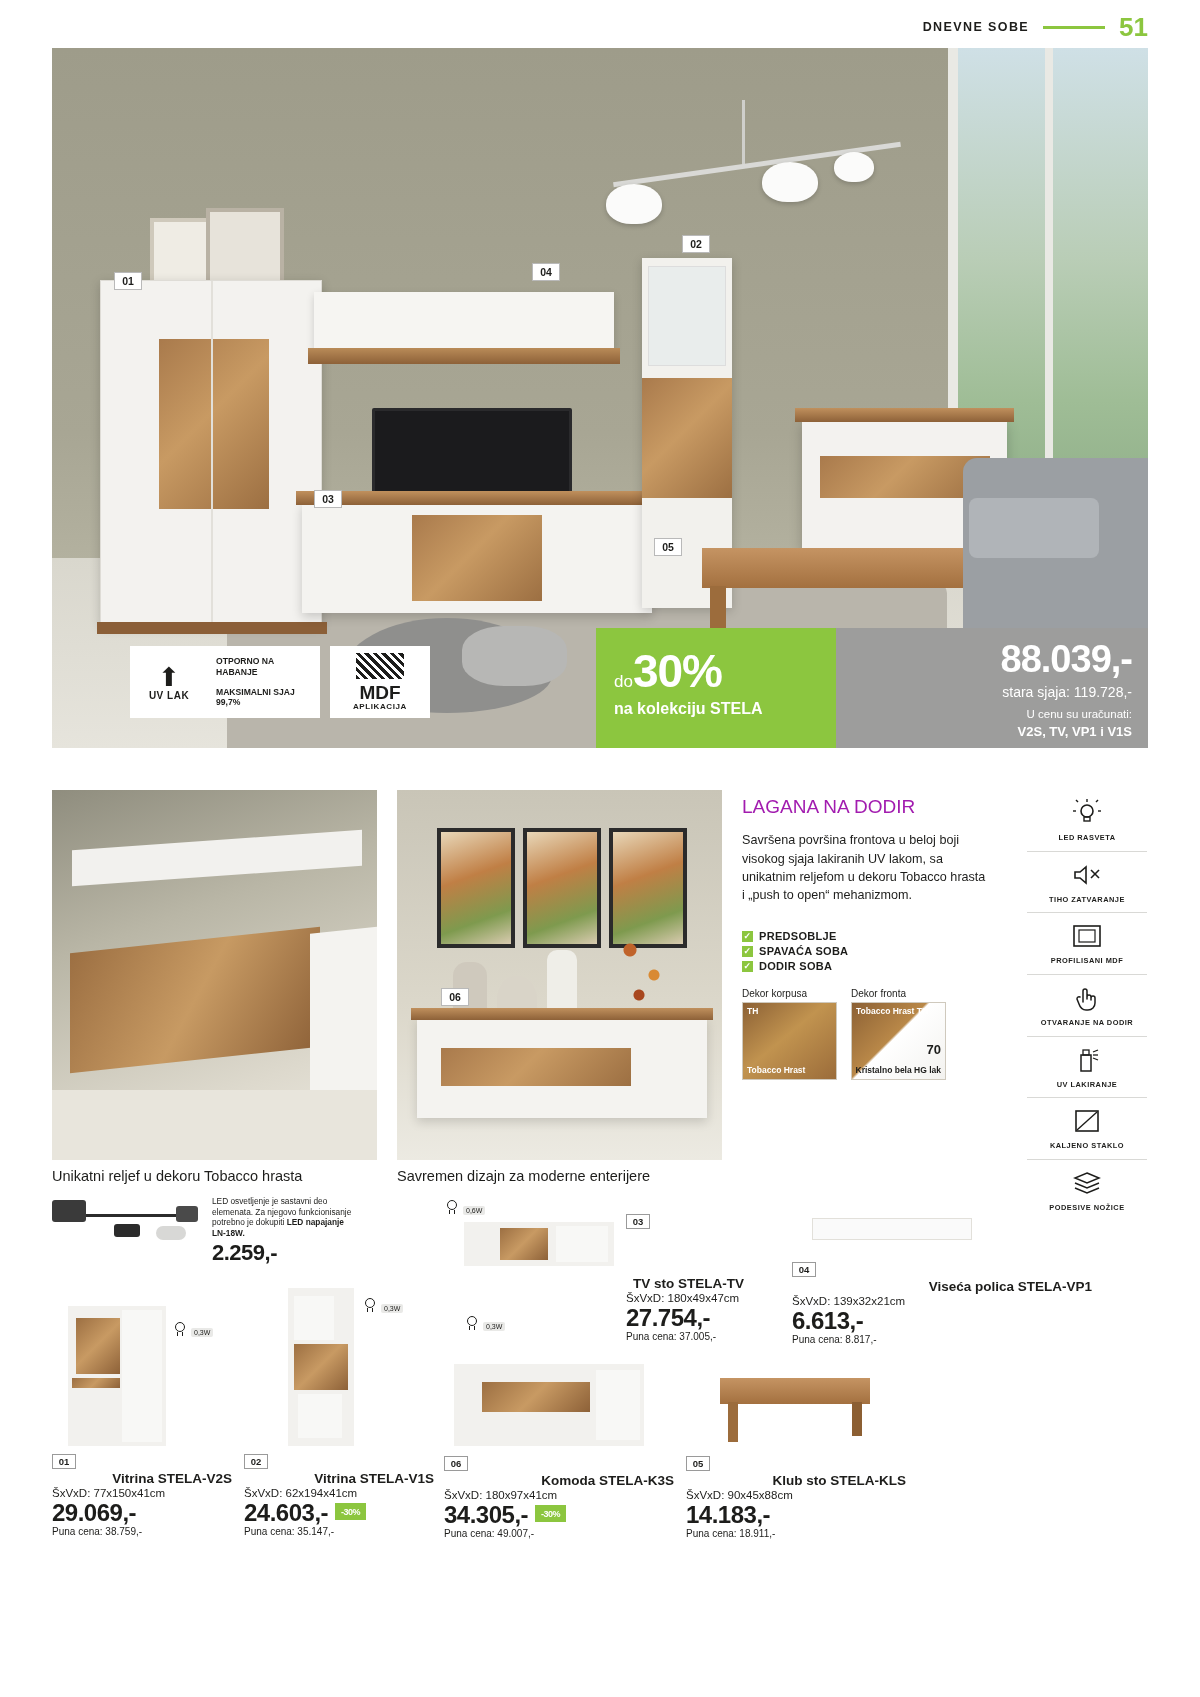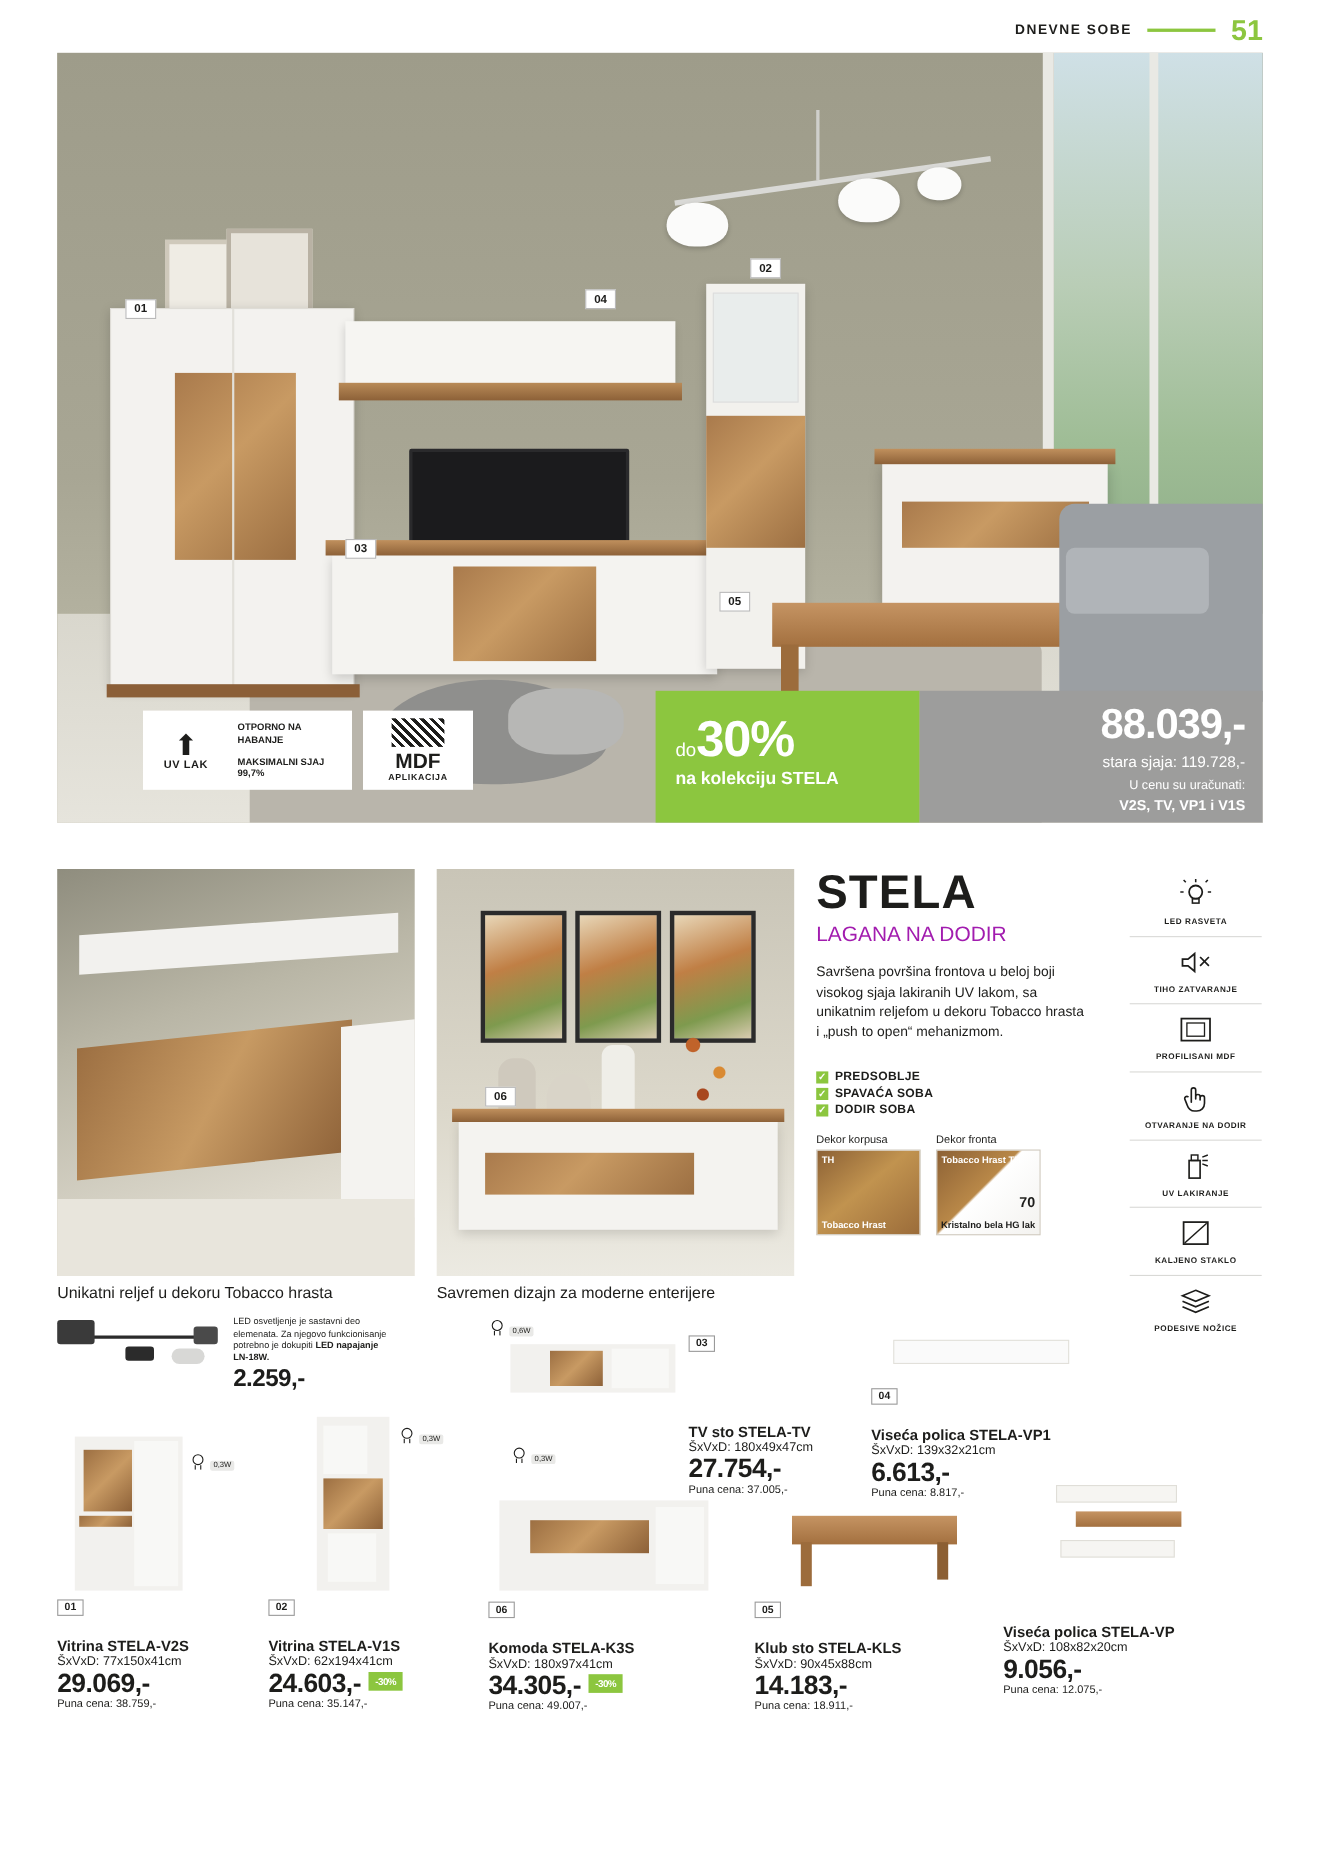--- a/index.html
+++ b/index.html
@@ -242,21 +242,21 @@
   
   .rail{position:absolute; left:975px; top:0; width:120px;}
   .rail .item{padding:6px 0 8px; border-bottom:1px solid #d9d9d6; text-align:center;}
   .rail .item:last-child{border-bottom:none;}
   .rail .ic{height:34px; display:flex; align-items:center; justify-content:center;}
   .rail .lbl{font-size:7.4px; font-weight:700; letter-spacing:.5px; line-height:1.3; margin-top:3px; text-transform:uppercase;}
 
   
   .products{position:absolute; left:52px; top:1196px; width:1096px; height:440px;}
   .prod{position:absolute;}
-  .prod .name{font-size:13.5px; font-weight:700; margin-top:20px;}
+  .prod .name{font-size:13.5px; font-weight:700; margin-top:2px;text-align:right;}
   .prod .dims{font-size:11.5px; margin-top:1px;}
   .prod .price{font-size:24px; font-weight:800; letter-spacing:-.5px; margin-top:1px; line-height:1.05;}
   .prod .full{font-size:10px; margin-top:1px; color:#1d1d1b;}
   .numtag{width:24px;height:15px;border:1px solid #9a9a9a;background:#fff;font-size:9.5px;line-height:13px;text-align:center;font-weight:600;}
   .disc{display:inline-block; background:#8cc63f; color:#fff; font-size:13px; font-weight:800; padding:1px 6px 2px; vertical-align:6px; margin-left:7px;}
   .disc span{font-size:9px;}
   .wattbadge{display:inline-flex; align-items:center; gap:3px;}
   .wattbadge .wb{font-size:7px; background:#e9e9e7; padding:1px 3px; border-radius:2px;}
 
   .shape{position:relative; background:#f2f1ee;}
@@ -408,21 +408,20 @@
       <div class="twig"></div>
       <div class="komoda">
         <div class="kt"></div>
         <div class="kw"></div>
       </div>
       <div class="badge" style="left:44px; top:198px;">06</div>
     </div>
     <div class="cap2">Savremen dizajn za moderne enterijere</div>
 
     <div class="txtcol">
-      <h1>STELA</h1>
       <h2>LAGANA NA DODIR</h2>
       <p>Savršena površina frontova u beloj boji visokog sjaja lakiranih UV lakom, sa unikatnim reljefom u dekoru Tobacco hrasta i „push to open“ mehanizmom.</p>
 
       <div class="rooms">
         <div>
             <span class="tick">✓</span>
             <span>PREDSOBLJE</span>
           </div>
         <div>
             <span class="tick">✓</span>
@@ -660,26 +659,15 @@
         <div style="position:absolute; left:42px; top:86px; width:10px; height:40px; background:#9c6c3c;"></div>
         <div style="position:absolute; left:166px; top:86px; width:10px; height:34px; background:#8c5f33;"></div>
       </div>
       <div class="numtag">05</div>
       <div class="name">Klub sto STELA-KLS</div>
       <div class="dims">ŠxVxD: 90x45x88cm</div>
       <div class="price">14.183,-</div>
       <div class="full">Puna cena: 18.911,-</div>
     </div>
 
-    <div class="prod" style="left:860px; top:120px; width:230px;">
-      <div style="position:relative; height:140px;">
-        <div style="position:absolute; left:48px; top:34px; width:110px; height:16px; background:#f6f5f2; border:1px solid #e0ded8;"></div>
-        <div style="position:absolute; left:66px; top:58px; width:96px; height:14px; background:linear-gradient(180deg,#c59463,#a3703f);"></div>
-        <div style="position:absolute; left:52px; top:84px; width:104px; height:16px; background:#f6f5f2; border:1px solid #e0ded8;"></div>
-      </div>
-      <div class="name">Viseća polica STELA-VP</div>
-      <div class="dims">ŠxVxD: 108x82x20cm</div>
-      <div class="price">9.056,-</div>
-      <div class="full">Puna cena: 12.075,-</div>
-    </div>
 
   </div>
 </div>
 
 </body></html>

